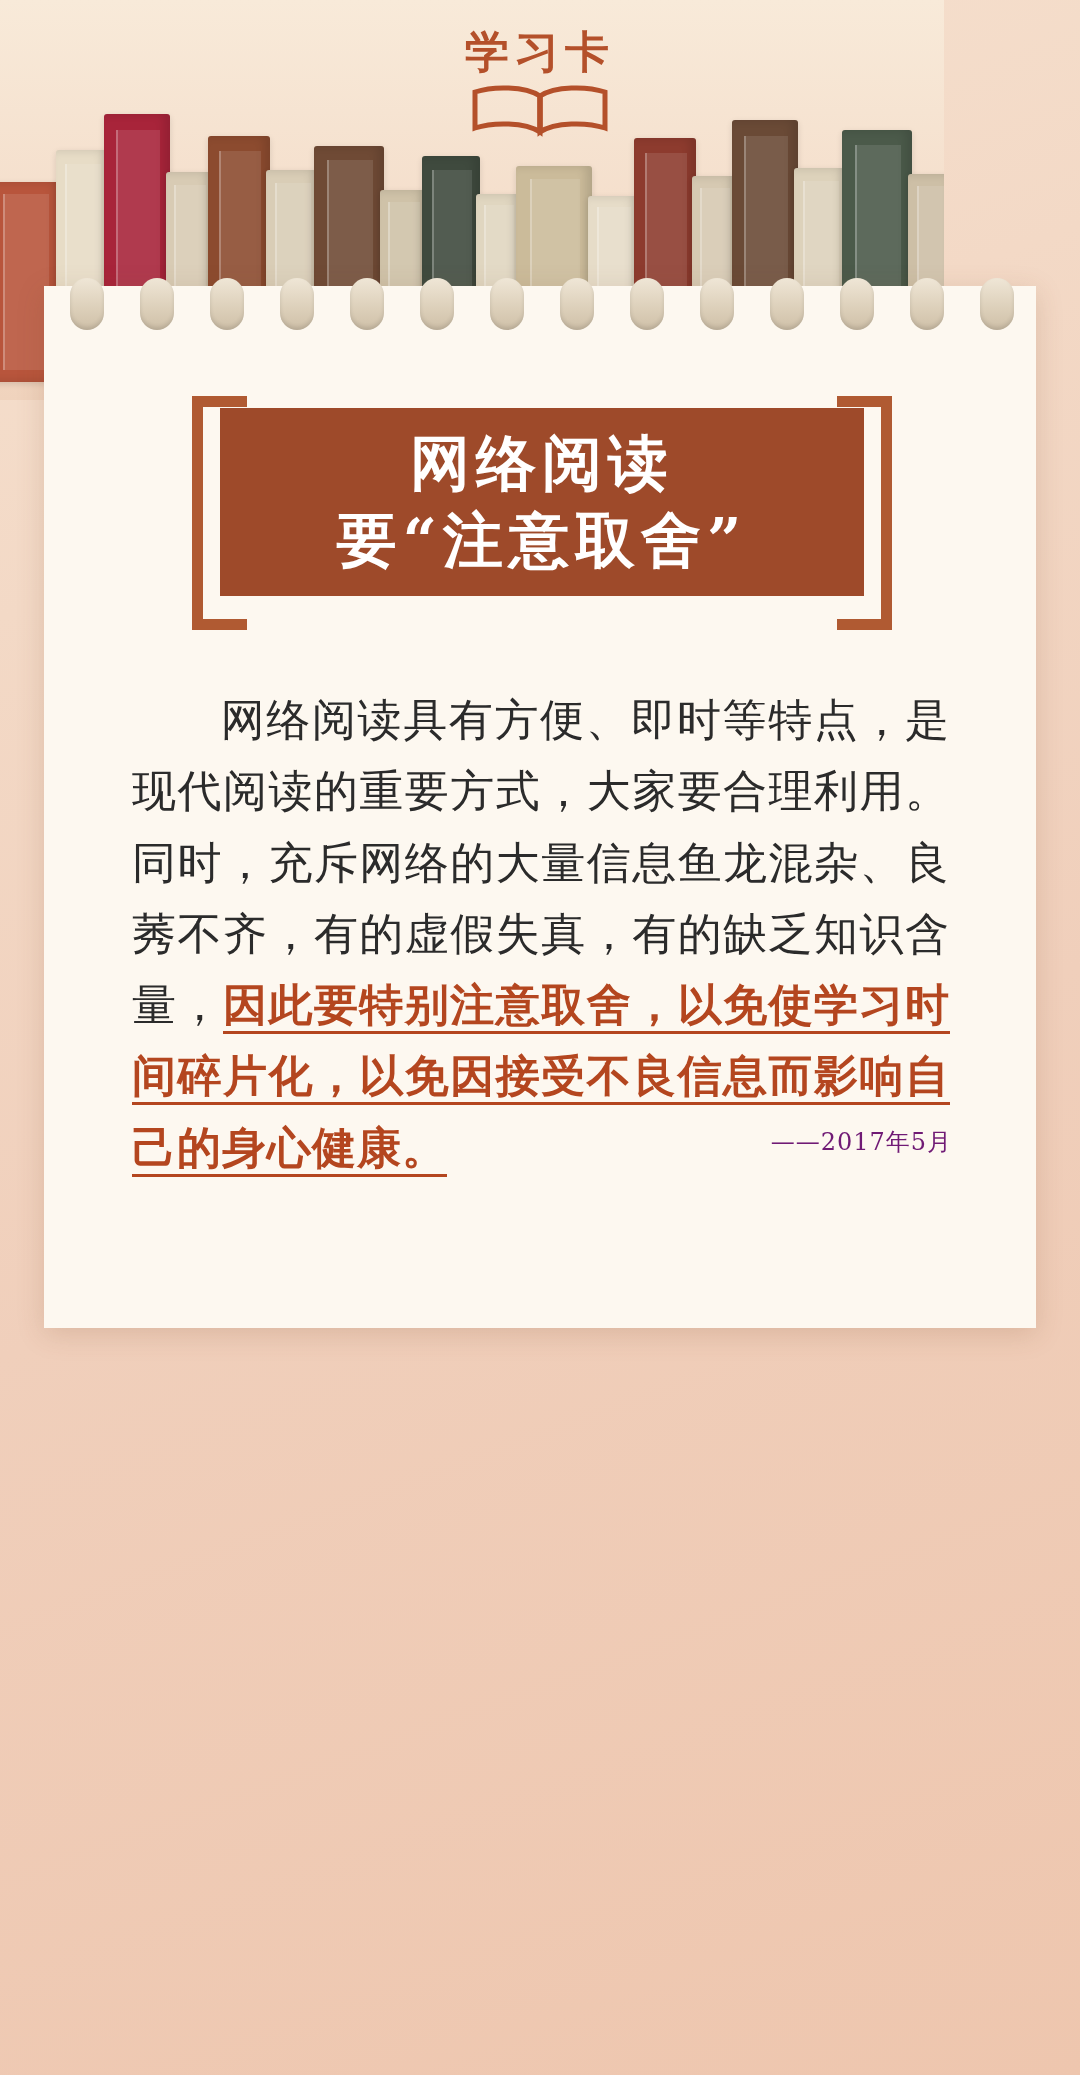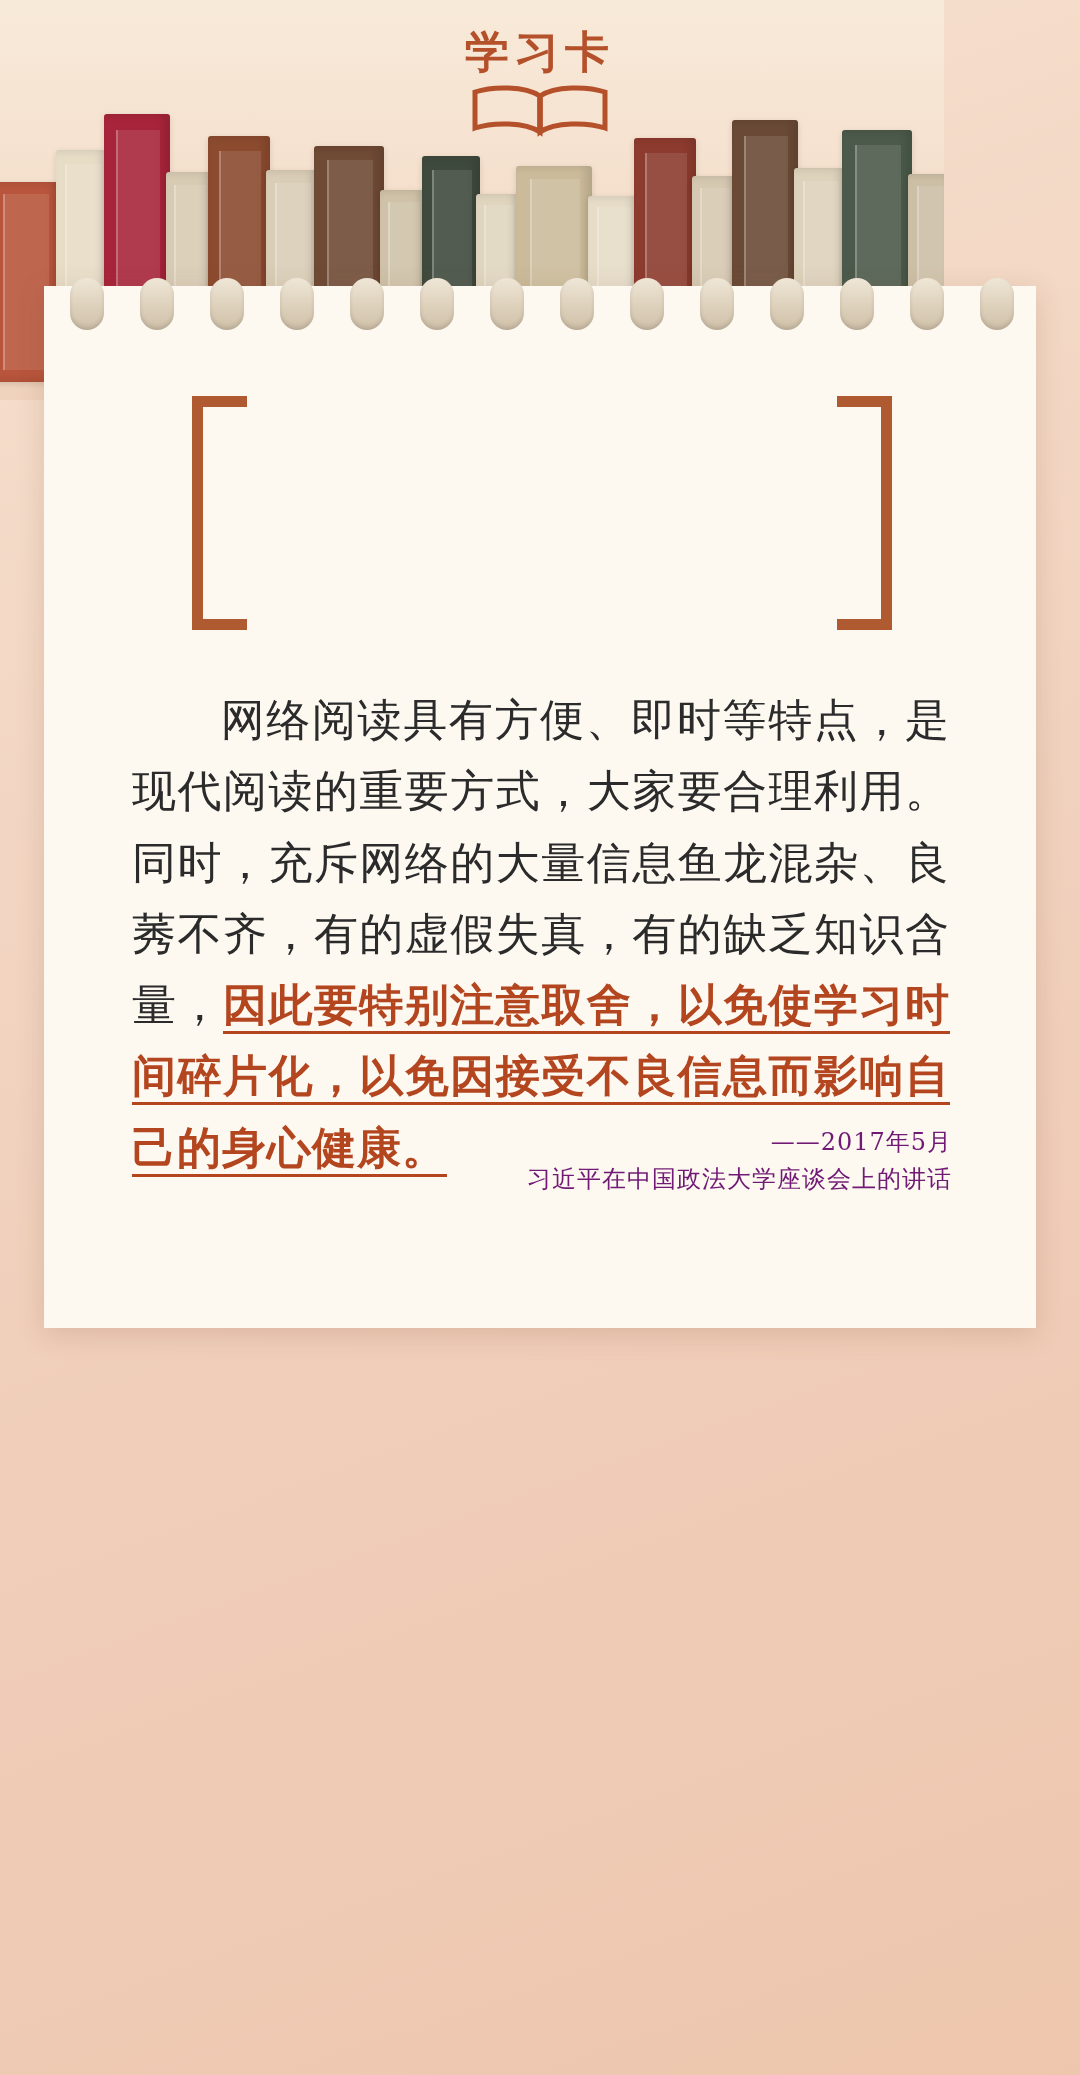--- a/index.html
+++ b/index.html
@@ -300,27 +300,30 @@
         <div class="ring" style="left:656px;"></div>
         <div class="ring" style="left:726px;"></div>
         <div class="ring" style="left:796px;"></div>
         <div class="ring" style="left:866px;"></div>
         <div class="ring" style="left:936px;"></div>
       </div>
 
       <div class="title-block">
         <div class="bracket left"></div>
         <div class="bracket right"></div>
+        <div class="title-box">
+          <div class="title-line">网络阅读</div>
+          <div class="title-line">要“注意取舍”</div>
+        </div>
       </div>
 
       <div class="body-text">
         <span class="indent"></span><span>网络阅读具有方便、即时等特点，是现代阅读的重要方式，大家要合理利用。同时，充斥网络的大量信息鱼龙混杂、良莠不齐，有的虚假失真，有的缺乏知识含量，</span><span class="hl">因此要特别注意取舍，以免使学习时间碎片化，以免因接受不良信息而影响自己的身心健康。</span>
       </div>
 
       <div class="source">
         <div>——2017年5月</div>
-        <div>习近平在中国政法大学座谈会上的讲话</div>
       </div>
 
     </div>
   </div>
 
 </div>
 
 </body></html>

